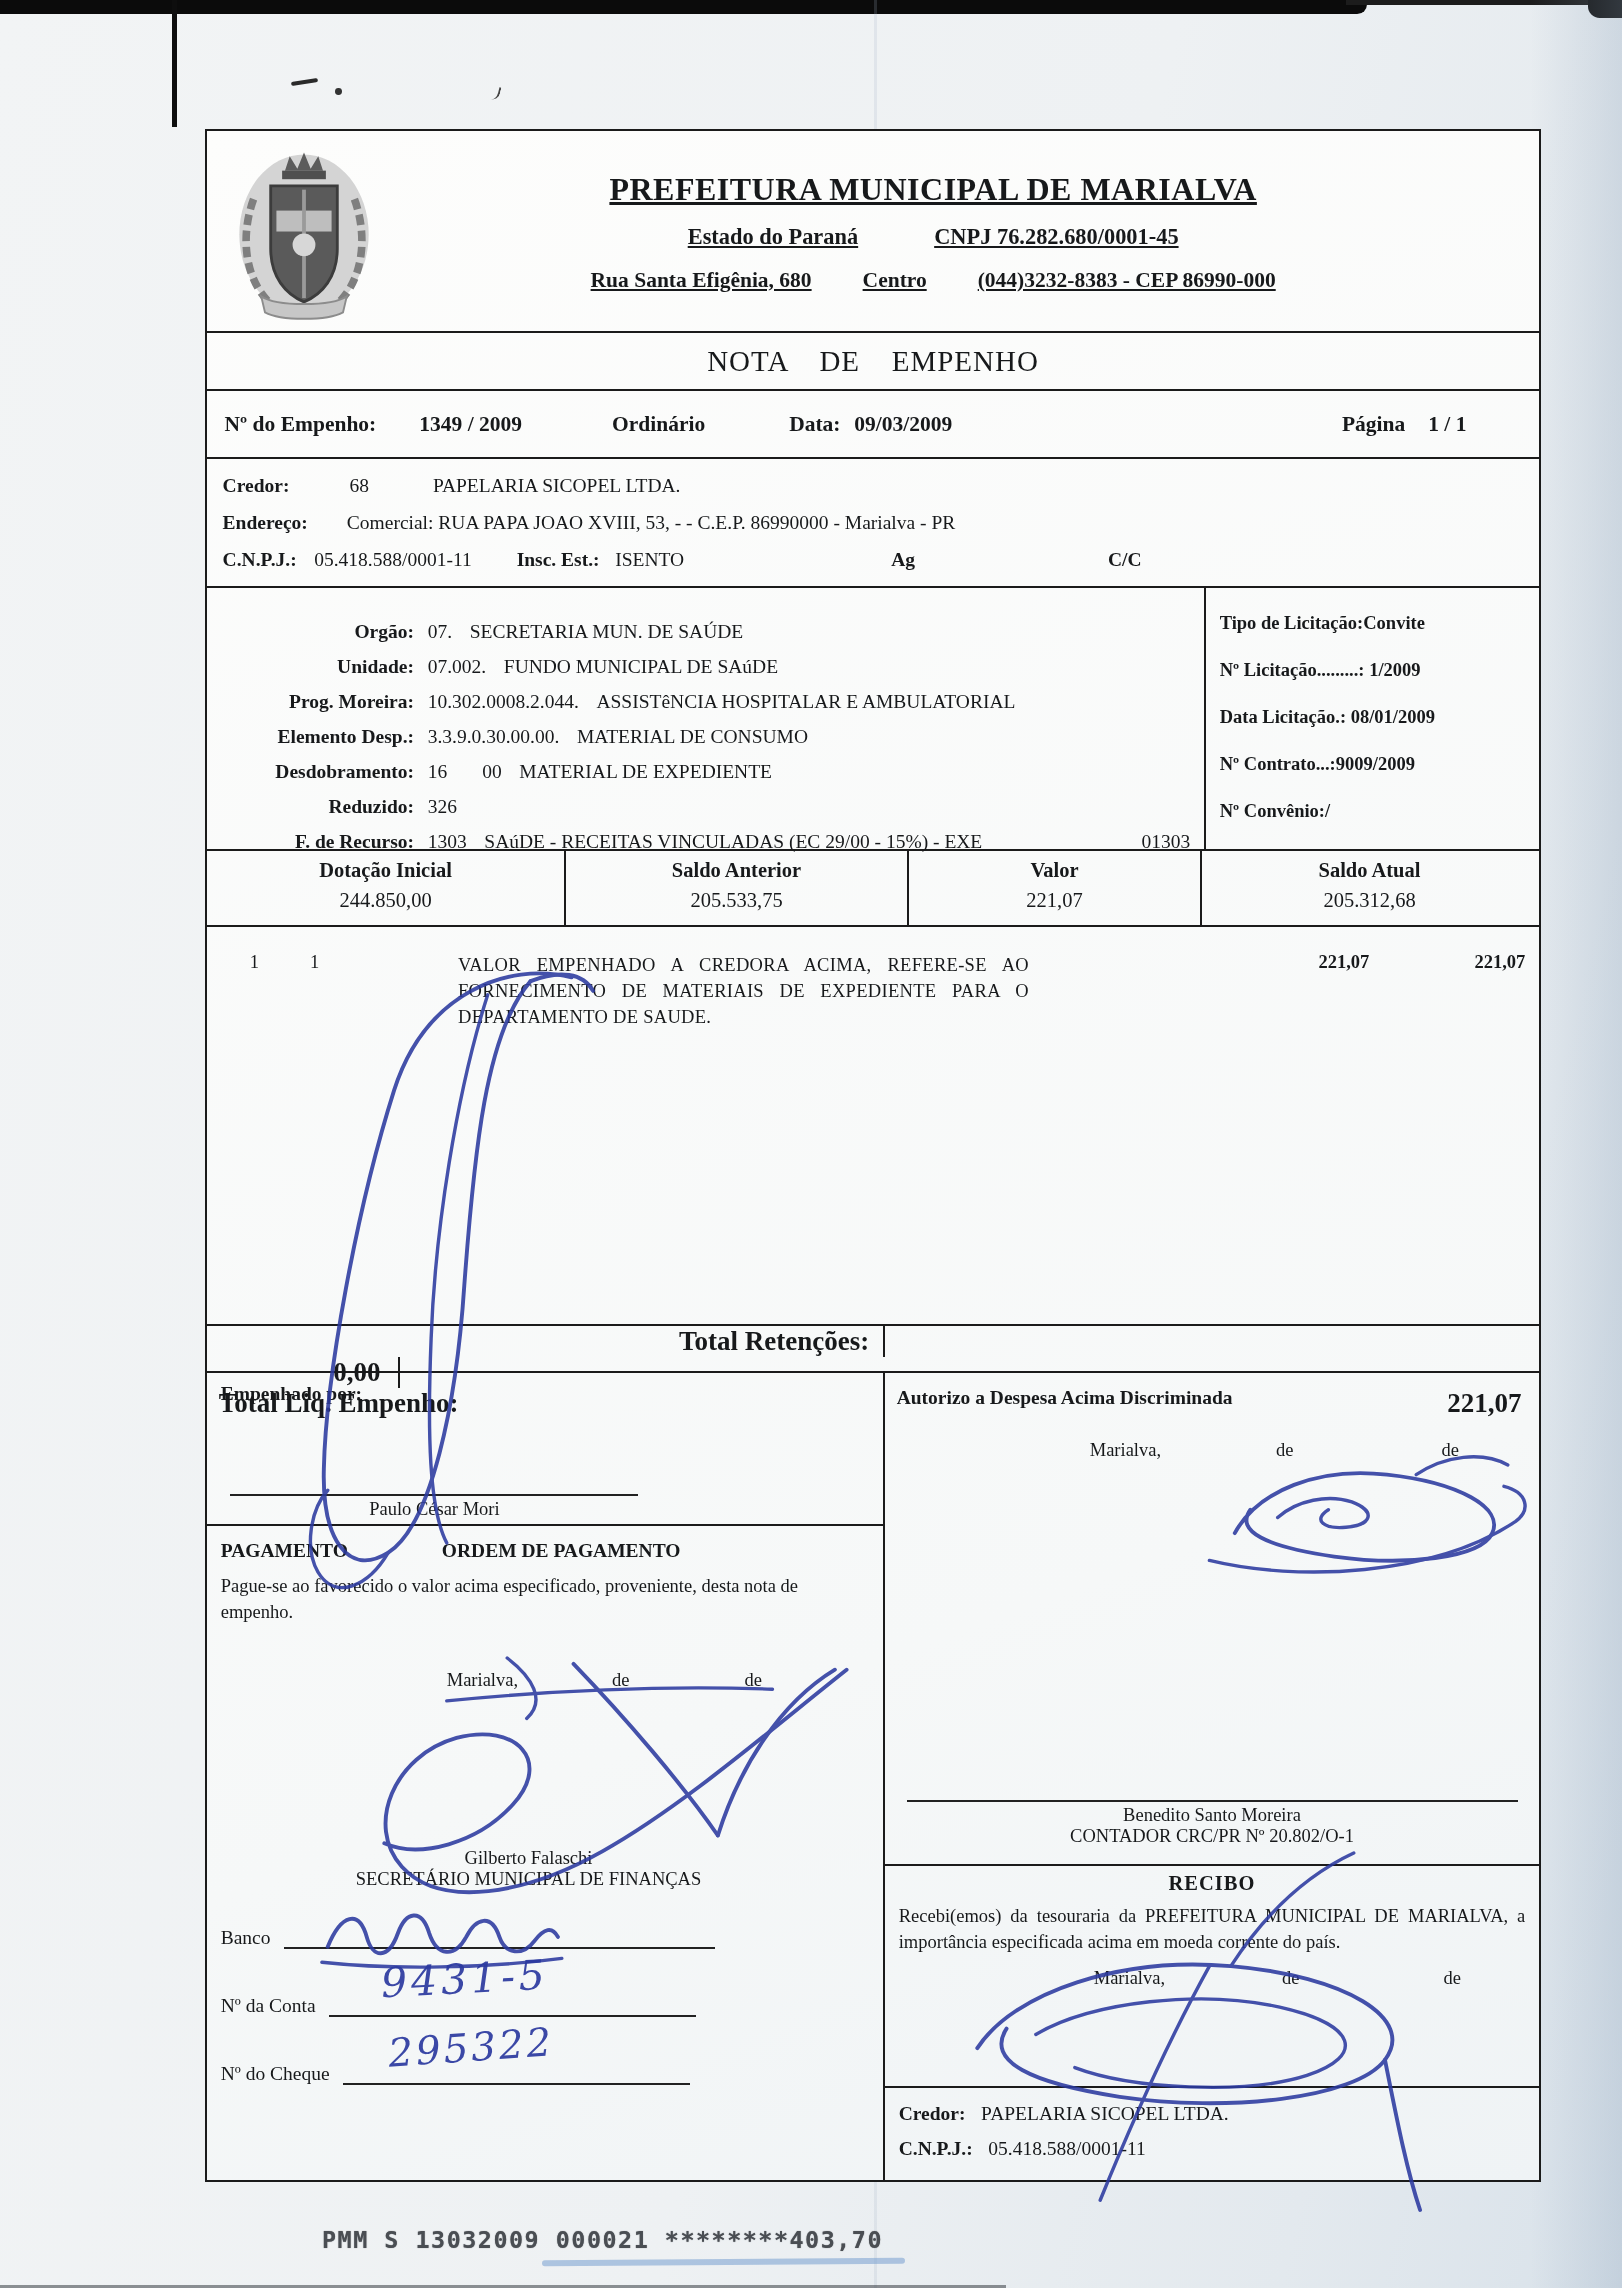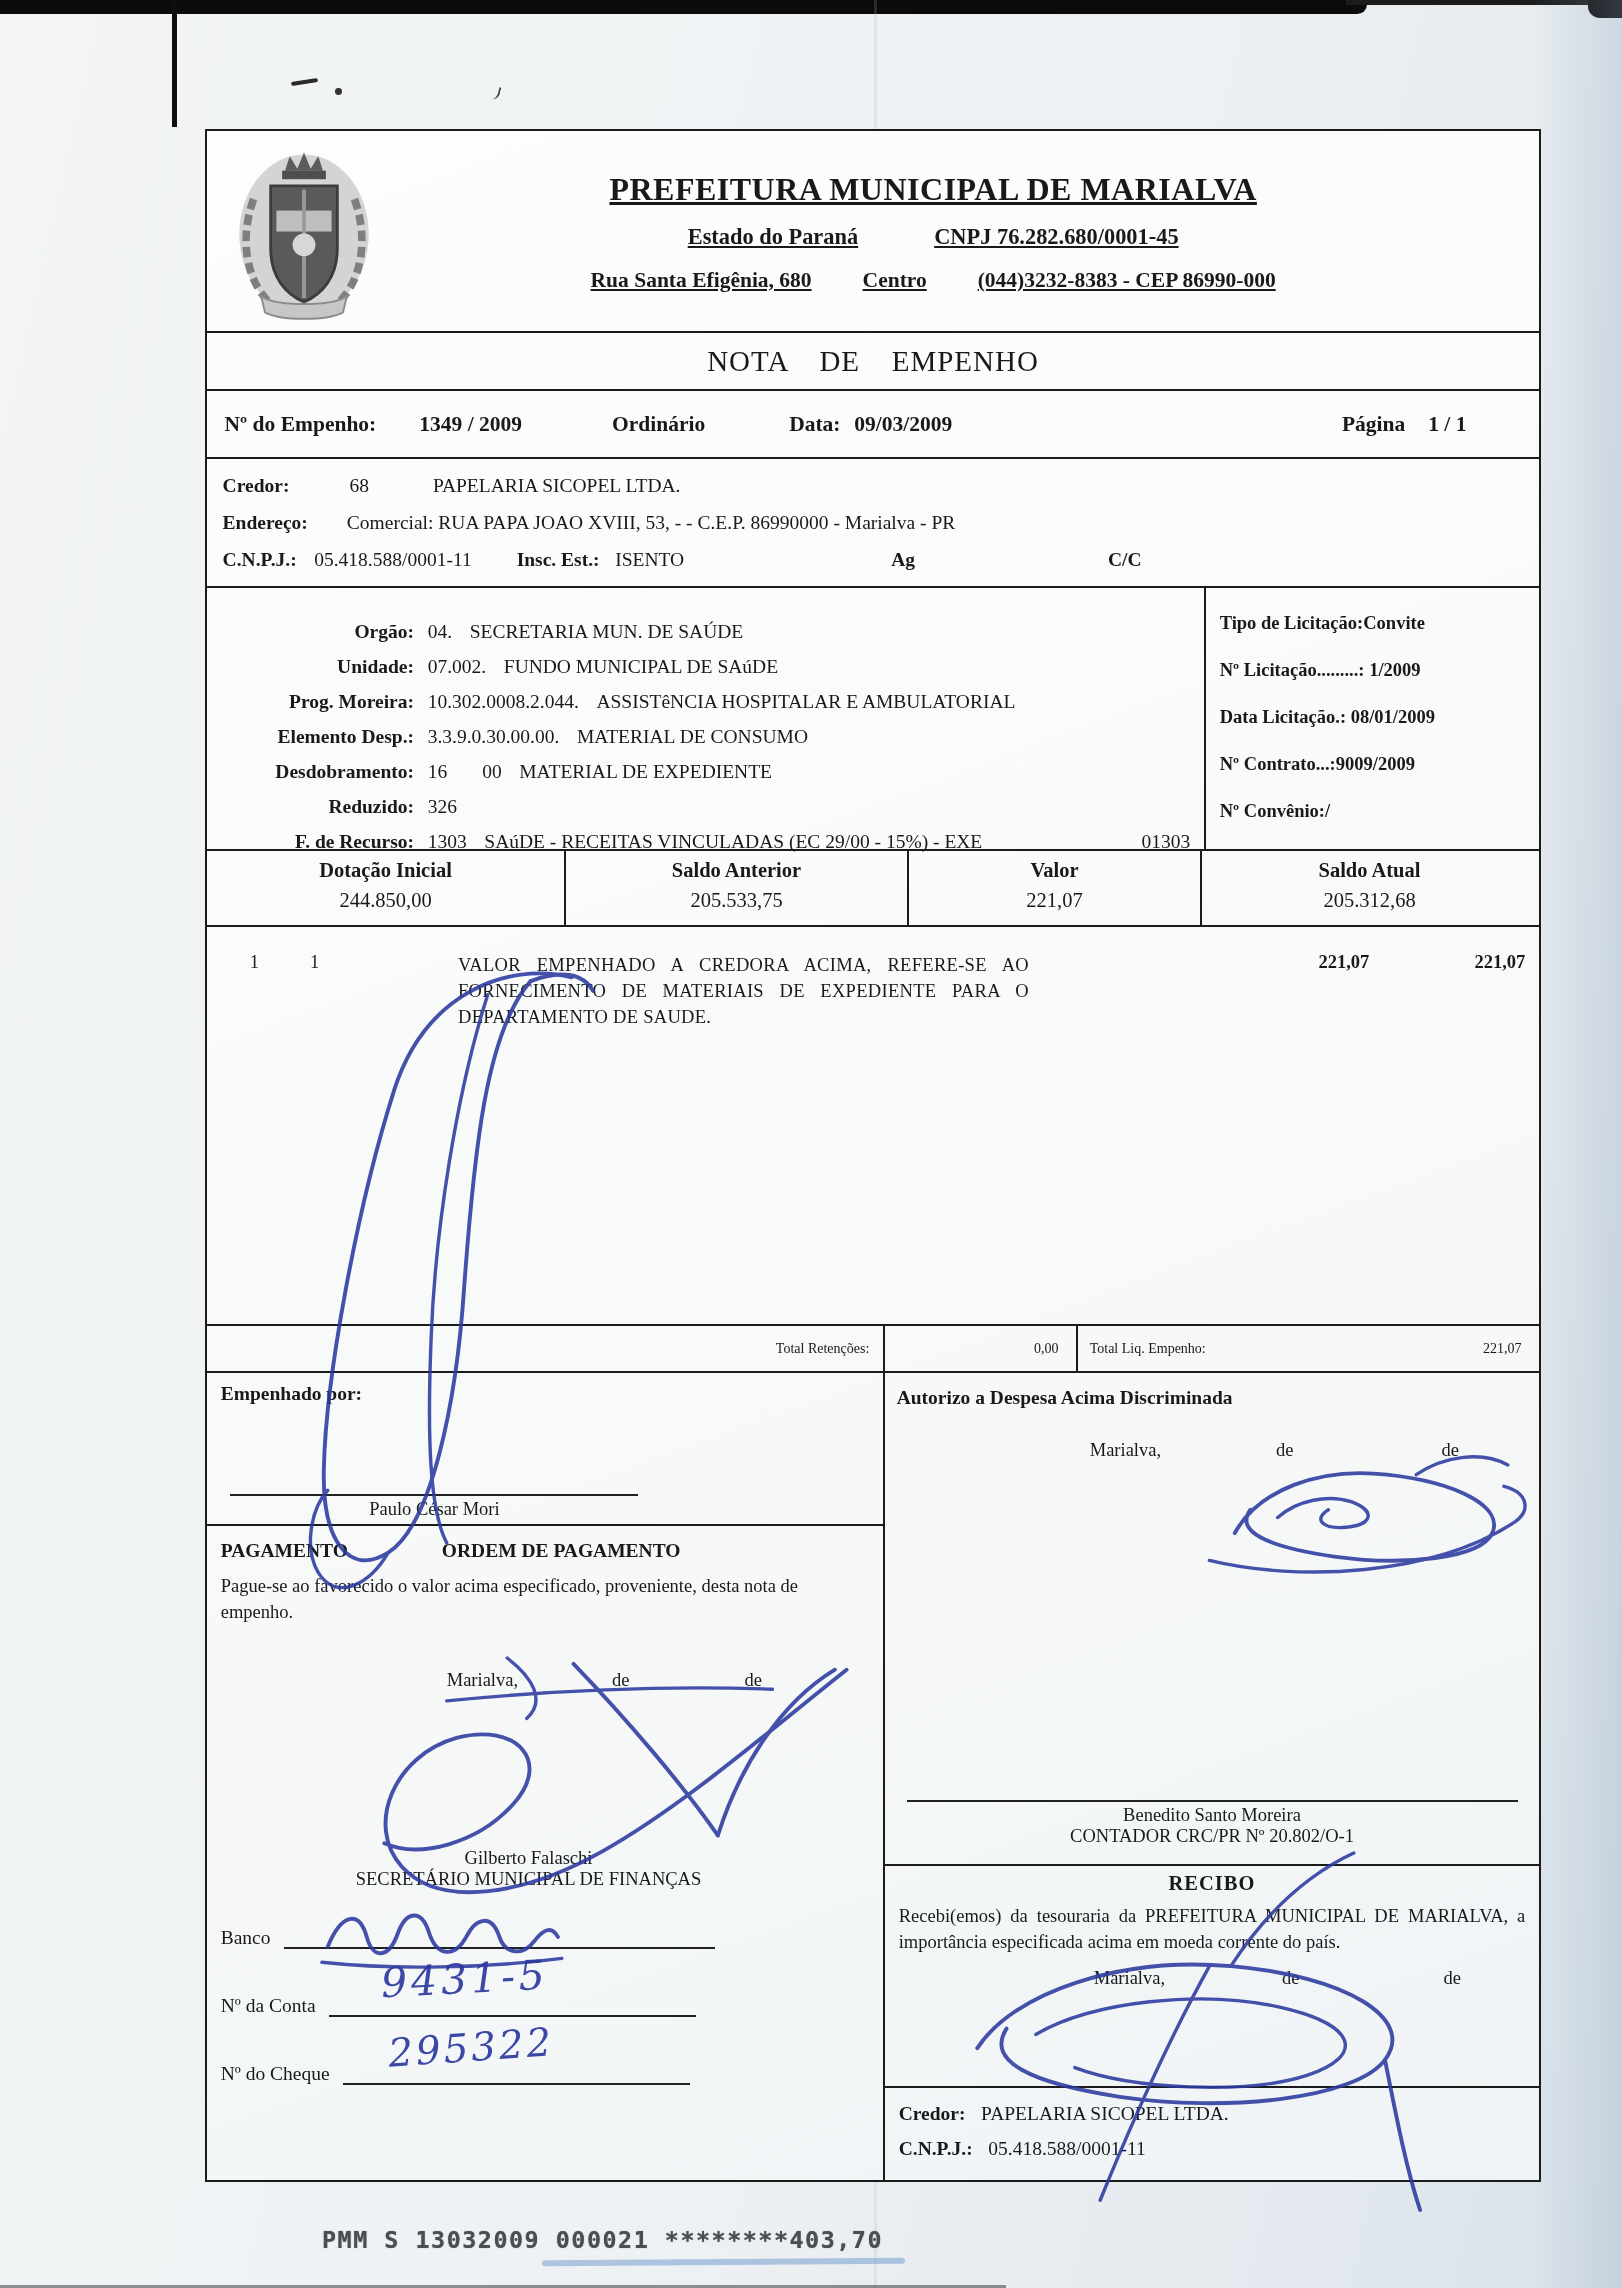--- a/index.html
+++ b/index.html
@@ -90,21 +90,21 @@
   .ih-espec { width:571px; }
   .ih-unit { margin-left:auto; width:185px; text-align:right; }
   .ih-total { width:156px; text-align:right; }
   .item-row { display:flex; margin-top:17.6px; font-size:18.5px; align-items:flex-start; }
   .ir-item { width:68px; padding-left:13.7px; } .ir-qtd { width:76px; padding-left:5.9px; } .ir-un { width:78px; }
   .ir-espec { width:571px; text-align:justify; line-height:26px; letter-spacing:0.3px; }
   .ir-unit { margin-left:auto; width:185px; text-align:right; font-weight:bold; }
   .ir-total { width:156px; text-align:right; font-weight:bold; }
 
   
-  .totals { border-top:2px solid #1b1b1b; height:47px; display:flex; font-size:14px; font-weight:normal; }
+  .totals { border-top:2px solid #1b1b1b; height:47px; display:flex; font-size:27px; font-weight:bold;flex-direction:column; }
   .tot-c1 { width:678px; border-right:2px solid #1b1b1b; display:flex; align-items:center; justify-content:flex-end; padding-right:13.7px; }
   .tot-c2 { width:193px; border-right:2px solid #1b1b1b; display:flex; align-items:center; justify-content:flex-end; padding-right:17.6px; }
   .tot-c3 { flex:1; display:flex; align-items:center; padding-left:11.7px; }
   .tot-c3 .tot-val { margin-left:auto; padding-right:17.6px; }
 
   
   .bottom { border-top:2px solid #1b1b1b; height:809px; display:flex; }
   .bot-left { width:678px; border-right:2px solid #1b1b1b; display:flex; flex-direction:column; }
   .bot-right { flex:1; display:flex; flex-direction:column; }
 
@@ -240,21 +240,21 @@
         <span class="cl-insc">ISENTO</span>
         <span class="cl-ag">Ag</span>
         <span class="cl-cc">C/C</span>
       </div>
     </div>
 
     <div class="class-section">
       <div class="class-left">
         <div class="class-row">
           <span class="c-label">Orgão:</span>
-          <span class="c-code">04.</span>
+          <span class="c-code">07.</span>
           <span class="c-desc">SECRETARIA MUN. DE SAÚDE</span>
         </div>
         <div class="class-row">
           <span class="c-label">Unidade:</span>
           <span class="c-code">07.002.</span>
           <span class="c-desc">FUNDO MUNICIPAL DE SAúDE</span>
         </div>
         <div class="class-row">
           <span class="c-label">Prog. Moreira:</span>
           <span class="c-code">10.302.0008.2.044.</span>

